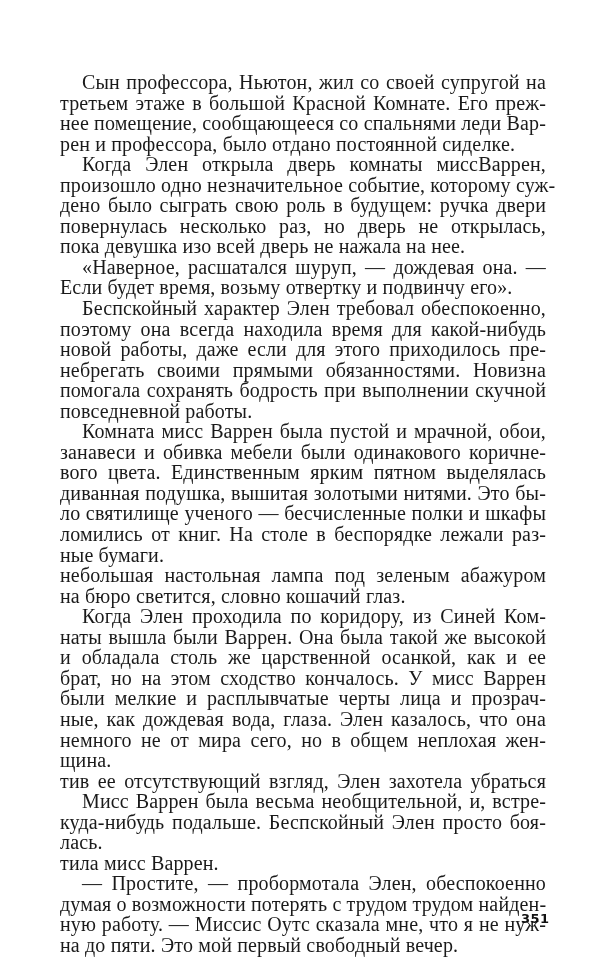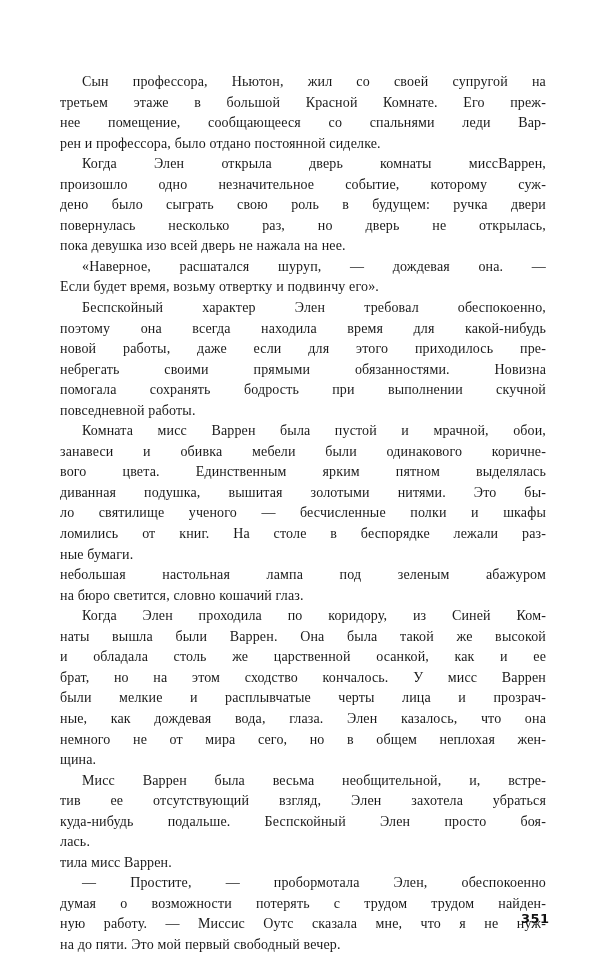--- a/index.html
+++ b/index.html
@@ -1,20 +1,20 @@
 <!DOCTYPE html>
 <html><head>
 <meta charset="utf-8">
 <style>
   html, body { margin: 0; padding: 0; background: #ffffff; }
   body { width: 600px; height: 978px; position: relative; overflow: hidden; }
   .page { position: absolute; left: 60px; top: 72px; width: 486px; }
   .line {
     font-family: "Liberation Serif", "DejaVu Serif", serif;
-    font-size: 14px;
+    font-size: 20px;
     line-height: 20.55px;
     height: 20.55px;
     color: #1a1a1a;
     white-space: nowrap;
     text-align: justify;
     text-align-last: justify;
     letter-spacing: 0.15px;
   }
   .line.indent { padding-left: 22px; }
   .line.last { text-align-last: left; }
@@ -55,22 +55,22 @@
     <div class="line">небольшая настольная лампа под зеленым абажуром</div>
     <div class="line last">на бюро светится, словно кошачий глаз.</div>
     <div class="line indent">Когда Элен проходила по коридору, из Синей Ком-</div>
     <div class="line">наты вышла были Варрен. Она была такой же высокой</div>
     <div class="line">и обладала столь же царственной осанкой, как и ее</div>
     <div class="line">брат, но на этом сходство кончалось. У мисс Варрен</div>
     <div class="line">были мелкие и расплывчатые черты лица и прозрач-</div>
     <div class="line">ные, как дождевая вода, глаза. Элен казалось, что она</div>
     <div class="line">немного не от мира сего, но в общем неплохая жен-</div>
     <div class="line last">щина.</div>
+    <div class="line">тив ее отсутствующий взгляд, Элен захотела убраться</div>
     <div class="line indent">Мисс Варрен была весьма необщительной, и, встре-</div>
-    <div class="line">тив ее отсутствующий взгляд, Элен захотела убраться</div>
     <div class="line">куда-нибудь подальше. Беспскойный Элен просто боя-</div>
     <div class="line last">лась.</div>
     <div class="line last">тила мисс Варрен.</div>
     <div class="line indent">— Простите, — пробормотала Элен, обеспокоенно</div>
     <div class="line">думая о возможности потерять с трудом трудом найден-</div>
     <div class="line">ную работу. — Миссис Оутс сказала мне, что я не нуж-</div>
     <div class="line last">на до пяти. Это мой первый свободный вечер.</div>
   </div>
 <div class="page-number">351</div>
 

